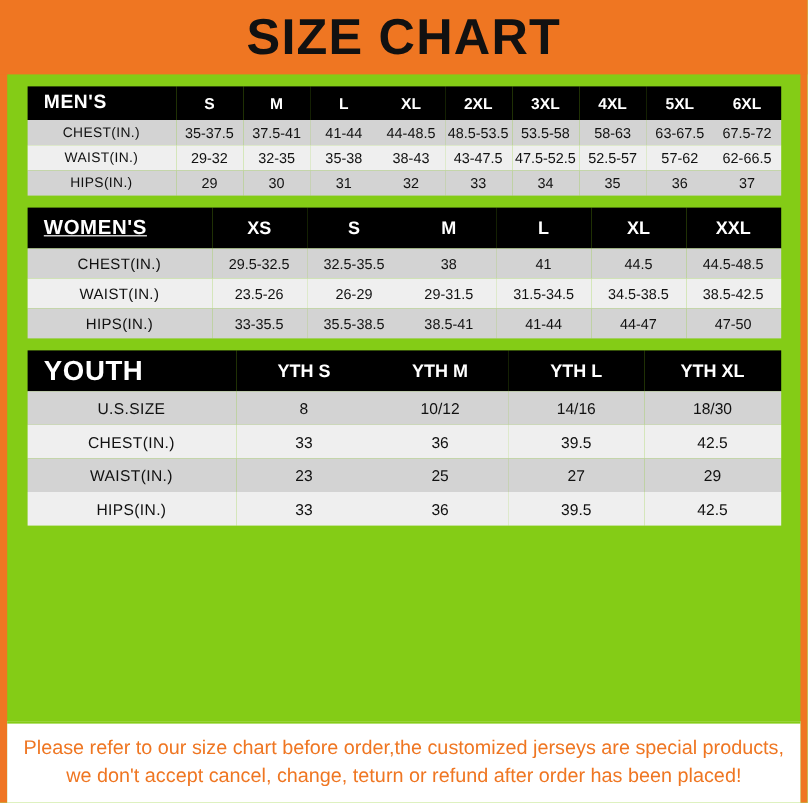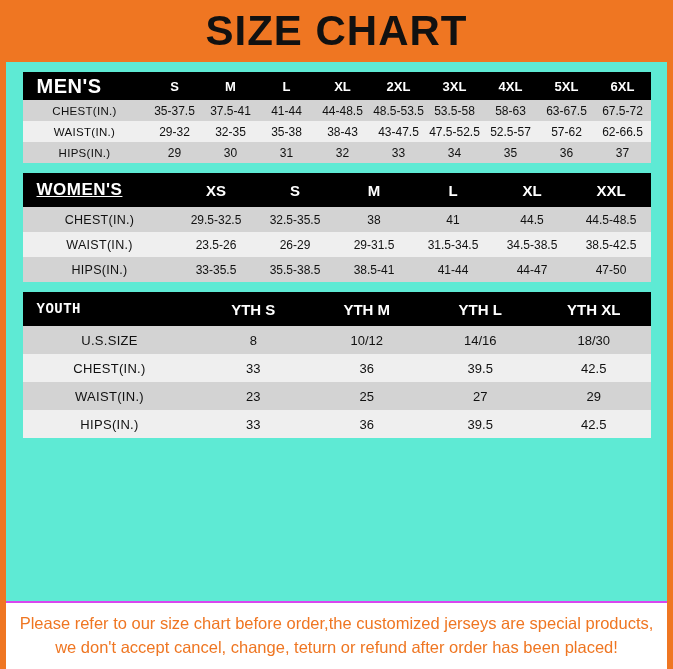--- a/index.html
+++ b/index.html
@@ -10,21 +10,21 @@
     width: 673px;
     height: 669px;
     background: #ffffff;
     font-family: "Liberation Sans", sans-serif;
     overflow: hidden;
   }
   .page {
     position: relative;
     width: 673px;
     height: 669px;
-    background: #5eead4;
+    background: #84cc16;
     box-sizing: border-box;
     border-left: 6px solid #ef7622;
     border-right: 6px solid #ef7622;
   }
   .banner {
     background: #ef7622;
     height: 62px;
     display: flex;
     align-items: center;
     justify-content: center;
@@ -67,21 +67,21 @@
   table.size-table thead th {
     background: #000000;
     color: #ffffff;
     height: 28px;
     font-size: 13px;
     font-weight: bold;
   }
   table.size-table thead th.corner {
     text-align: left;
     padding-left: 14px;
-    font-size: 20px;
+    font-size: 16px;
     font-weight: bold;
     letter-spacing: 0.5px;
   }
   table.size-table tbody tr.odd td {
     background: #d3d3d3;
   }
   table.size-table tbody tr.even td {
     background: #efefef;
   }
   table.size-table tbody td.rowlabel {
@@ -90,30 +90,30 @@
     letter-spacing: 0.3px;
   }
   
   table.women th, table.women td { height: 25px; font-size: 12px; }
   table.women thead th { height: 34px; font-size: 15px; }
   table.women thead th.corner { font-size: 17px; text-decoration: underline; }
   table.women tbody td.rowlabel { font-size: 12.5px; }
 
   table.youth th, table.youth td { height: 28px; font-size: 13px; }
   table.youth thead th { height: 34px; font-size: 15px; }
-  table.youth thead th.corner { font-size: 14px; font-family: Liberation Mono, monospace; }
+  table.youth thead th.corner { font-size: 23px; }
   table.youth tbody td.rowlabel { font-size: 13px; }
 
   .footer-note {
     position: absolute;
     left: 0;
     right: 0;
     bottom: 0;
     background: #ffffff;
-    border-top: 2px solid #d946ef;
+    border-top: 2px solid #84cc16;
     padding: 8px 10px 10px 10px;
     text-align: center;
     box-sizing: border-box;
   }
   .footer-note div {
     color: #ef7622;
     font-size: 16.5px;
     line-height: 24px;
     font-family: "Liberation Sans", sans-serif;
   }

